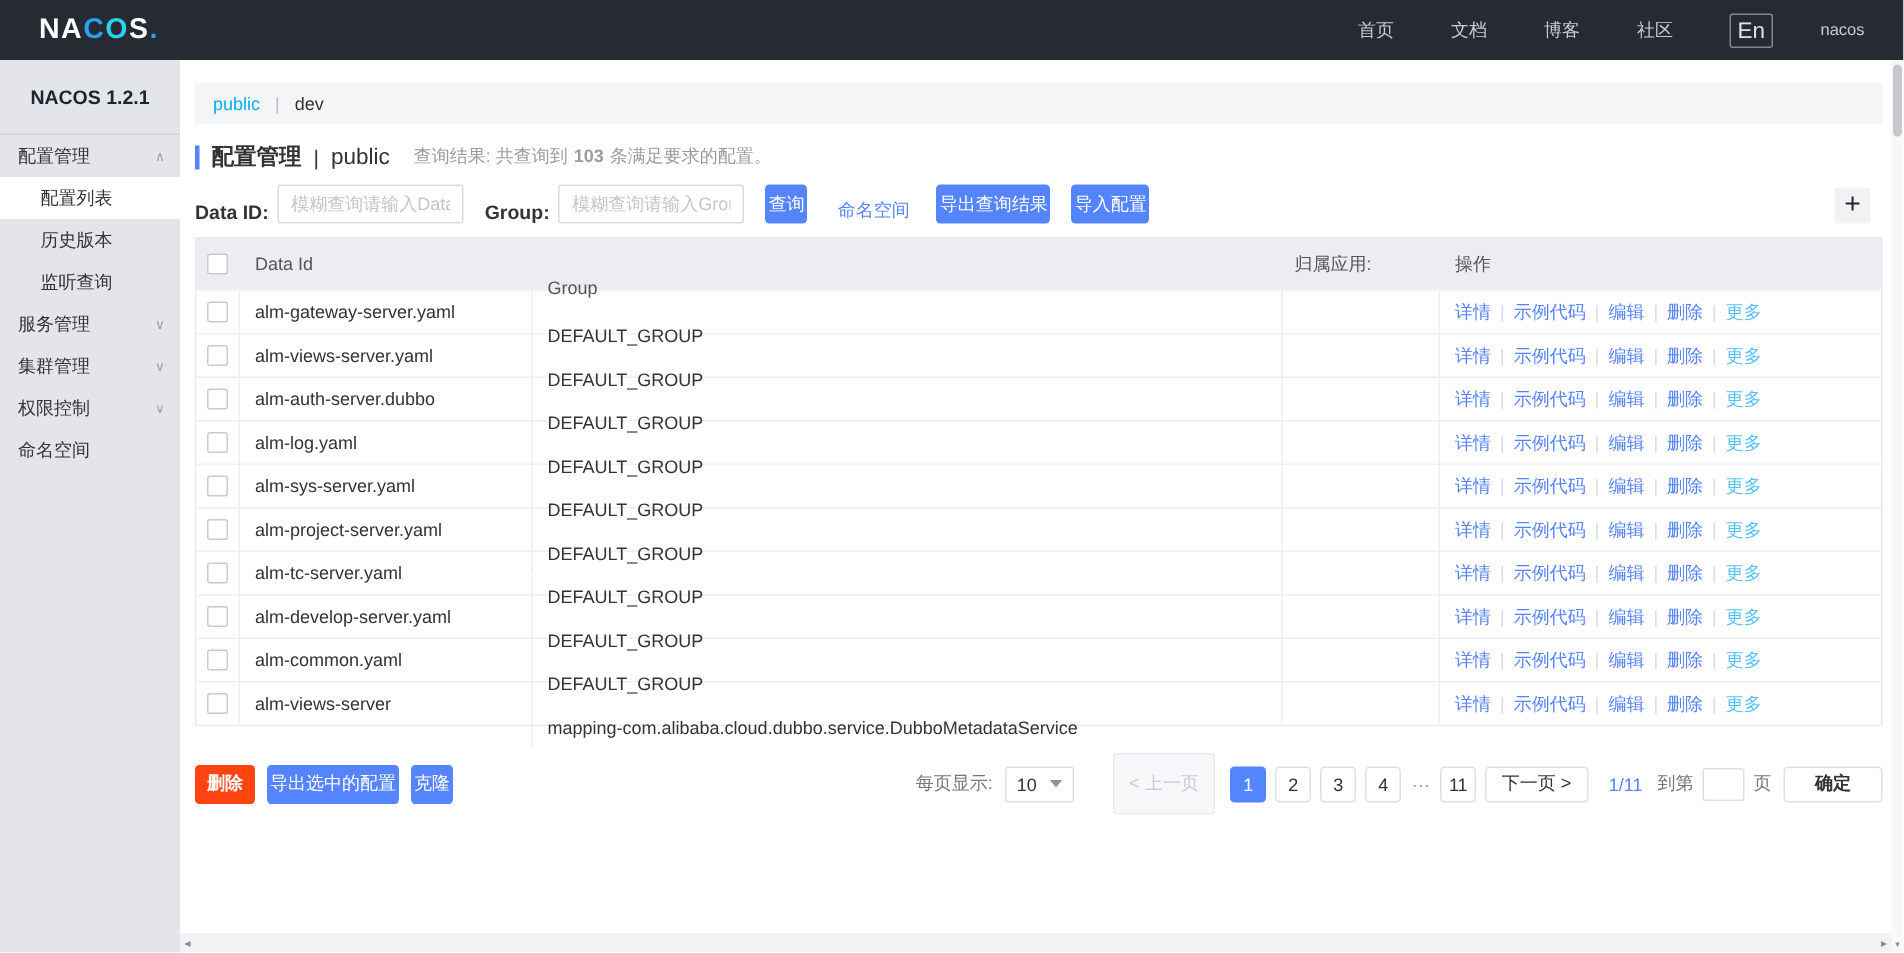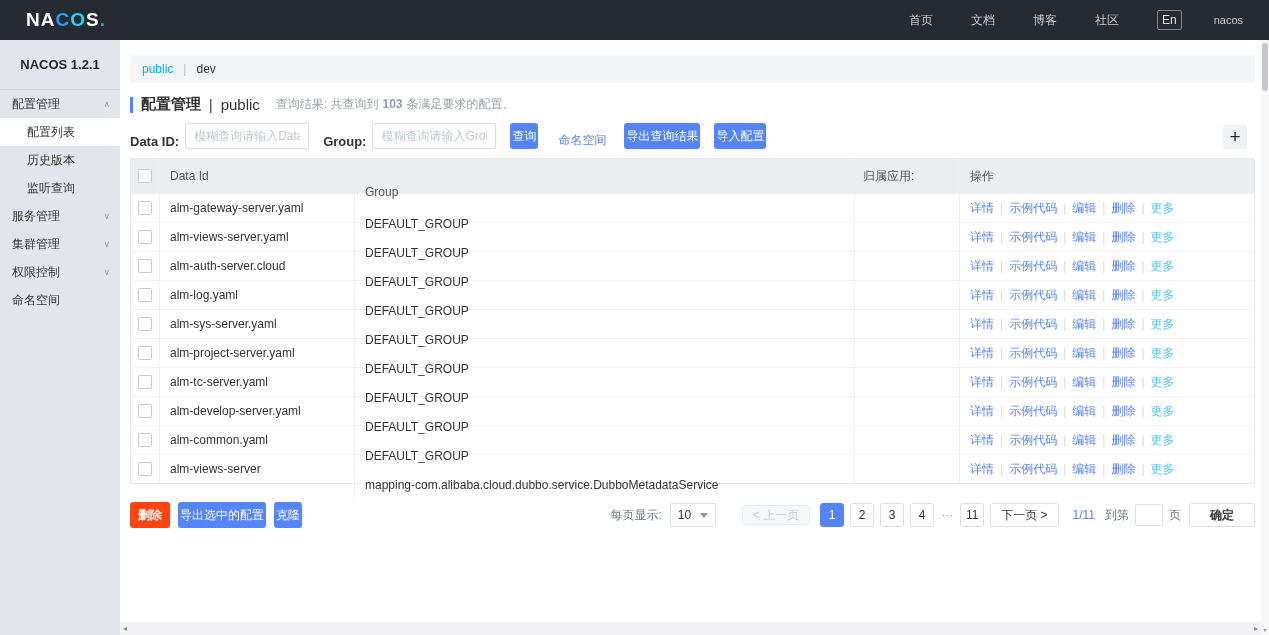--- a/index.html
+++ b/index.html
@@ -8,21 +8,21 @@
   .app { position:relative; width:1269px; height:635px; }
 
   
   .topbar { height:40px; background:#252a33; display:flex; align-items:center; padding:0 26px; }
   .logo { font-size:19px; font-weight:700; letter-spacing:1px; color:#fff; margin-right:auto; }
   .logo .lg-c { color:#2d9ef2; }
   .logo .lg-o { color:#2bd2f0; }
   .logo .lg-dot { color:#2d9ef2; }
   .top-nav { display:flex; align-items:center; }
   .nav-link { color:#c8ccd3; font-size:12px; margin-left:38px; text-decoration:none; cursor:pointer; }
-  .lang-btn { color:#dfe2e6; font-size:12px; border:1px solid #818790; border-radius:2px;
+  .lang-btn { color:#dfe2e6; font-size:15px; border:1px solid #818790; border-radius:2px;
     padding:2px 4px; margin-left:38px; cursor:pointer; }
   .username { color:#c8ccd3; font-size:11px; margin-left:32px; cursor:pointer; }
 
   
   .body-row { display:flex; height:595px; }
   .sidebar { width:120px; background:#e3e5ea; flex:none; }
   .side-version { height:50px; line-height:50px; text-align:center; font-size:13px; font-weight:700;
     color:#1c2430; border-bottom:1px solid #d0d2d8; }
   .side-item { position:relative; height:28px; display:flex; align-items:center; padding-left:12px;
     font-size:12px; color:#333; cursor:pointer; }
@@ -86,21 +86,21 @@
   .footer-row { margin-top:18px; display:flex; align-items:center; }
   .danger-btn { background:#ff4412; padding:0 8px; font-weight:700; }
   .export-sel-btn { margin-left:8px; }
   .clone-btn { margin-left:8px; }
   .pagination { margin-left:auto; display:flex; align-items:center; font-size:12px; color:#73777f; }
   .psize-box { width:46px; height:24px; border:1px solid #dcdfe3; border-radius:2px; margin-left:8px;
     display:flex; align-items:center; justify-content:space-between; padding:0 7px; color:#333;
     background:#fff; cursor:pointer; }
   .caret-down { width:0; height:0; border-left:4px solid transparent; border-right:4px solid transparent;
     border-top:5px solid #8e939b; }
-  .prev-btn { height:20px; padding:0 10px; margin-left:26px; background:#f7f8fa; border:1px solid #e8eaed;
+  .prev-btn { height:41px; padding:0 10px; margin-left:26px; background:#f7f8fa; border:1px solid #e8eaed;
     border-radius:3px; color:#c7cad0; display:flex; align-items:center; cursor:default; }
   .pages { display:flex; align-items:center; margin-left:4px; }
   .page { min-width:24px; height:24px; margin-left:6px; border:1px solid #dcdfe3; border-radius:3px;
     background:#fff; color:#333; display:flex; align-items:center; justify-content:center;
     padding:0 4px; cursor:pointer; }
   .page.active { background:#5584FF; border-color:#5584FF; color:#fff; }
   .page.plain { border:none; background:none; color:#999; min-width:14px; padding:0; cursor:default; }
   .next-btn { height:24px; padding:0 10px; margin-left:6px; background:#fff; border:1px solid #dcdfe3;
     border-radius:3px; color:#333; display:flex; align-items:center; cursor:pointer; }
   .page-indicator { color:#5584FF; margin-left:14px; }
@@ -251,21 +251,21 @@
               <span class="op-sep">|</span>
               <a class="op-link">删除</a>
               <span class="op-sep">|</span>
               <a class="op-link more">更多</a>
             </div>
           </div>
             <div class="trow">
             <div class="td c-check">
                 <span class="checkbox"></span>
               </div>
-            <div class="td c-dataid">alm-auth-server.cloud</div>
+            <div class="td c-dataid">alm-auth-server.dubbo</div>
             <div class="td c-group">DEFAULT_GROUP</div>
             <div class="td c-app"></div>
             <div class="td c-ops">
               <a class="op-link">详情</a>
               <span class="op-sep">|</span>
               <a class="op-link">示例代码</a>
               <span class="op-sep">|</span>
               <a class="op-link">编辑</a>
               <span class="op-sep">|</span>
               <a class="op-link">删除</a>

